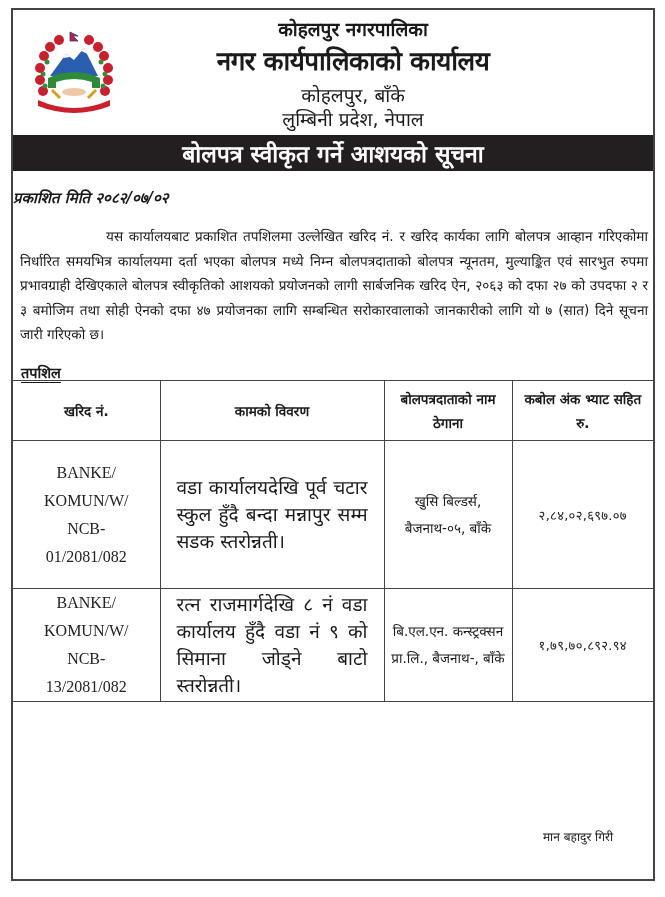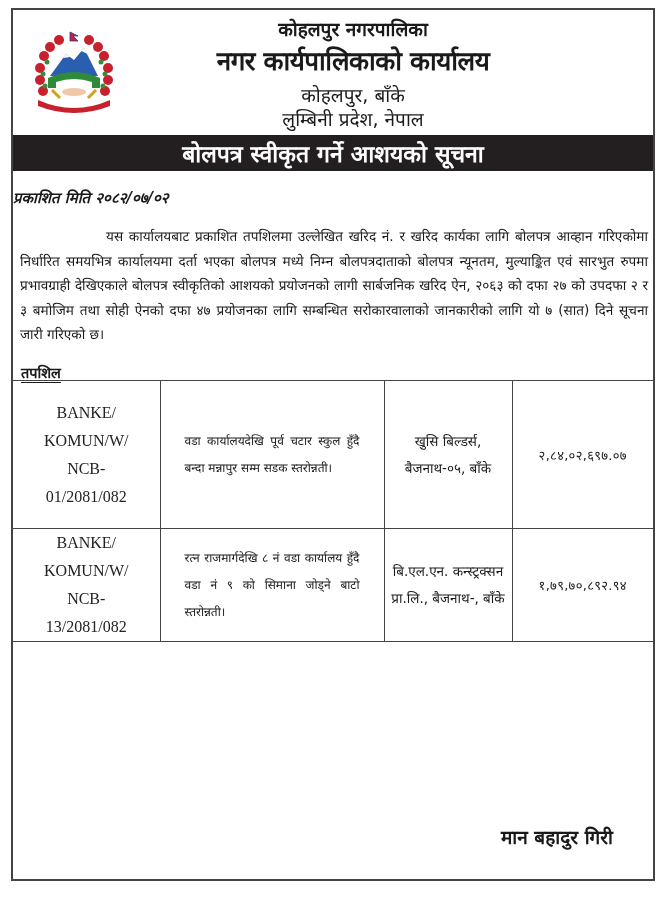--- a/index.html
+++ b/index.html
@@ -27,26 +27,26 @@
   .tbl th, .tbl td { border: 1.5px solid #444; padding: 0; vertical-align: middle; }
   .tbl th { font-family: "DejaVu Sans", sans-serif; font-weight: bold; font-size: 13.5px; line-height: 24px;
             text-align: center; height: 59px; }
   .tbl tr.r1 td { height: 123px; }
   .tbl tr.r2 td { height: 109px; margin-left: 39px; }
   .tbl tr.r3 td { height: 109px; }
   .tbl tr:first-child th { border-top: 1.5px solid #444; }
   .tbl td:first-child, .tbl th:first-child { border-left: none; }
   .tbl td:last-child, .tbl th:last-child { border-right: none; }
   .c-code { font-family: "Liberation Serif", serif; font-size: 16px; line-height: 28px; text-align: center; color: #222; }
-  .c-desc { font-family: "DejaVu Sans", sans-serif; font-size: 12px; line-height: 27px; text-align: justify;
-            padding: 0 24px !important; text-align-last: left; }
+  .c-desc { font-family: "DejaVu Sans", sans-serif; font-size: 19px; line-height: 27px; text-align: justify;
+            padding: 0 16px !important; text-align-last: left; }
   .c-name { font-family: "DejaVu Sans", sans-serif; font-size: 13.5px; line-height: 27px; text-align: center; padding: 0 4px !important; }
   .c-amt { font-family: "DejaVu Sans", sans-serif; font-size: 13px; text-align: center; letter-spacing: 0.3px; }
   .sign { position: absolute; right: 40px; top: 815px; text-align: center; font-family: "DejaVu Sans", sans-serif;
-          font-weight: bold; font-size: 19px; line-height: 25px; }
+          font-weight: normal; font-size: 12px; line-height: 25px; }
   .sign div { white-space: nowrap; }
 </style>
 </head>
 <body>
 
 <div class="frame">
   <div class="header">
     <svg class="emblem" viewBox="0 0 88 92">
 
       <g fill="#c8202c">
@@ -101,20 +101,26 @@
   <div class="tapsil">तपशिल</div>
 
   <table class="tbl">
     <colgroup>
       <col style="width:147px">
         <col style="width:224px">
         <col style="width:128px">
         <col style="width:141px">
     </colgroup>
     <tbody>
+        <tr>
+      <th>खरिद नं.</th>
+      <th>कामको विवरण</th>
+      <th style="padding:0 6px">बोलपत्रदाताको नाम ठेगाना</th>
+      <th style="padding:0 10px">कबोल अंक भ्याट सहित रु.</th>
+    </tr>
     <tr class="r1">
       <td class="c-code" style="padding:12px 28px">BANKE/ KOMUN/W/ NCB- 01/2081/082</td>
       <td class="c-desc">वडा कार्यालयदेखि पूर्व चटार स्कुल हुँदै बन्दा मन्नापुर सम्म सडक स्तरोन्नती।</td>
       <td class="c-name">खुसि बिल्डर्स, बैजनाथ-०५, बाँके</td>
       <td class="c-amt">२,८४,०२,६९७.०७</td>
     </tr>
     <tr class="r2">
       <td class="c-code" style="padding:0 28px">BANKE/ KOMUN/W/ NCB- 13/2081/082</td>
       <td class="c-desc">रत्न राजमार्गदेखि ८ नं वडा कार्यालय हुँदै वडा नं ९ को सिमाना जोड्ने बाटो स्तरोन्नती।</td>
       <td class="c-name">बि.एल.एन. कन्स्ट्रक्सन प्रा.लि., बैजनाथ-, बाँके</td>

